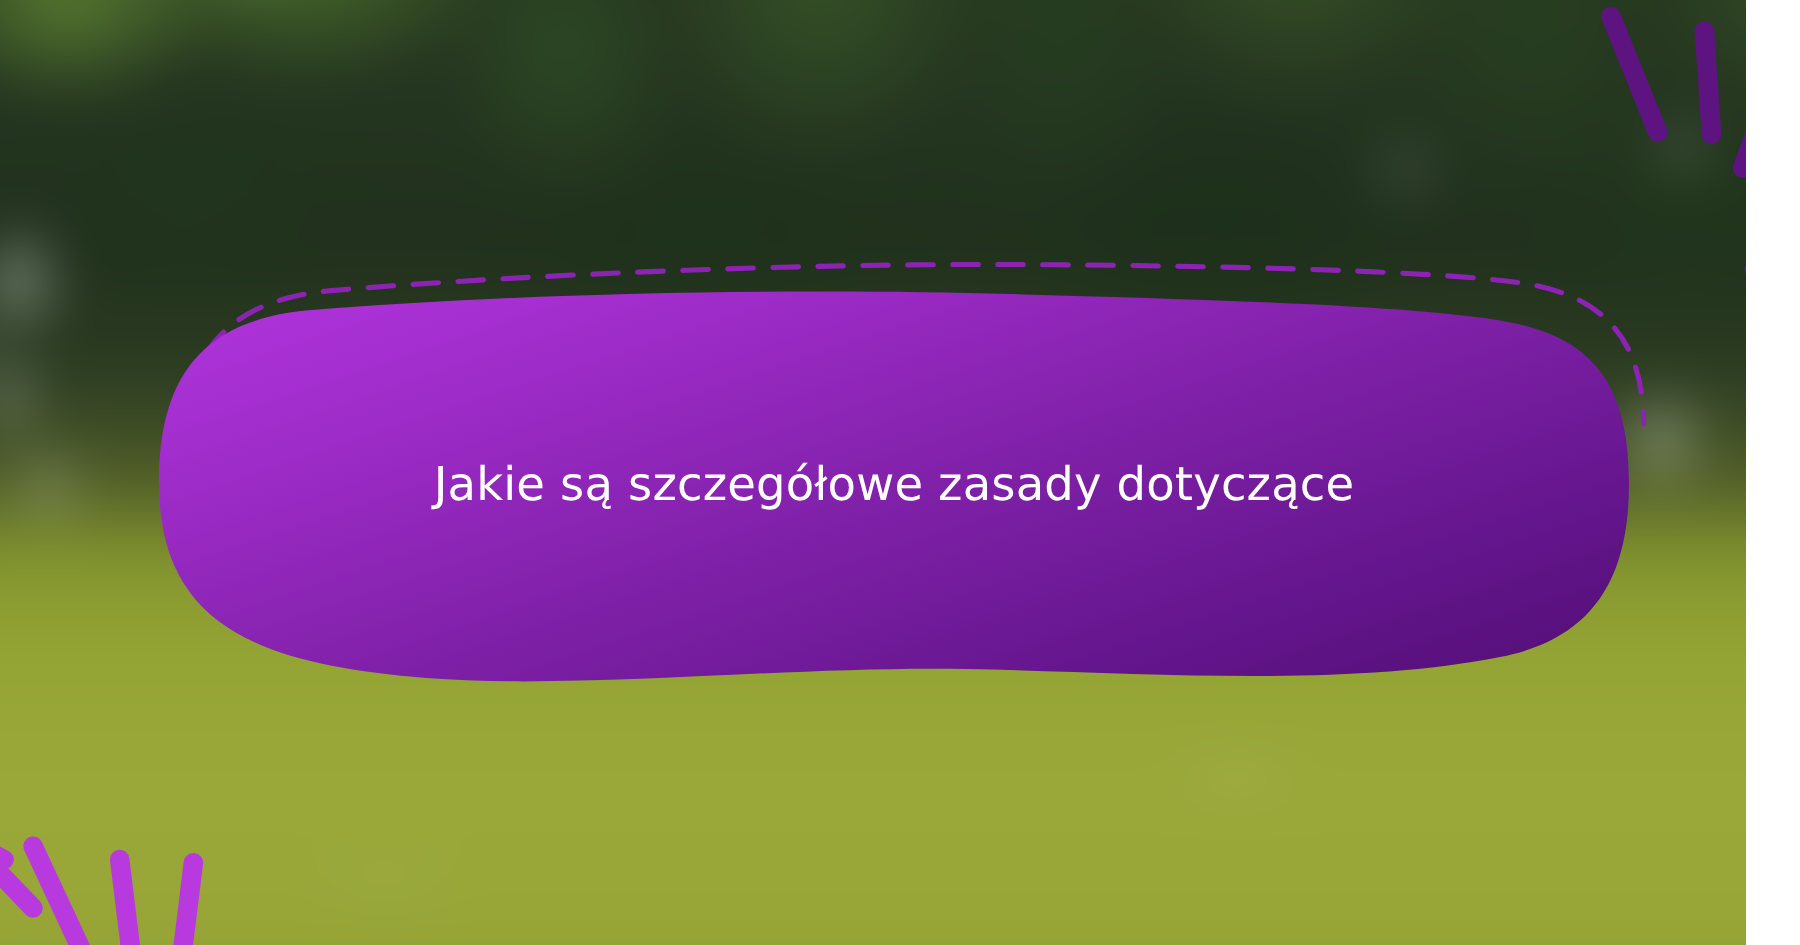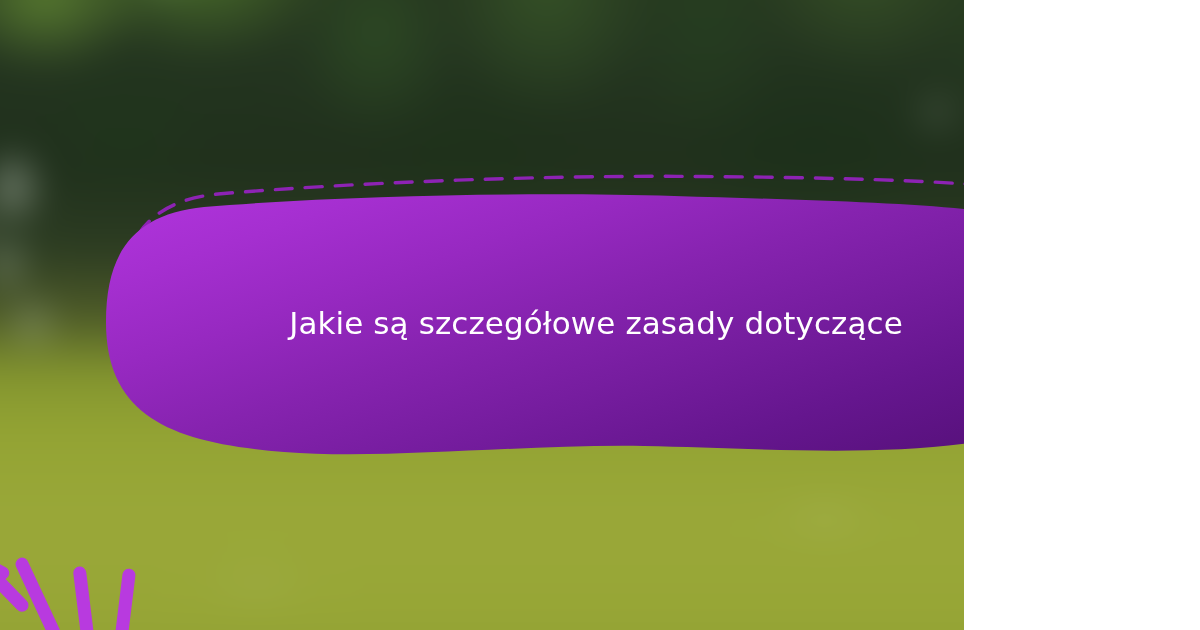--- a/index.html
+++ b/index.html
@@ -8,21 +8,21 @@
     width: 1200px;
     height: 630px;
     overflow: hidden;
   }
   body {
     font-family: "DejaVu Sans", "Liberation Sans", sans-serif;
   }
 
   .stage {
     position: relative;
-    width: 964px;
+    width: 1164px;
     height: 630px;
     overflow: hidden;
     background: #1d4ed8;
   }
 
   
   .bg {
     position: absolute;
     left: -60px;
     top: -60px;

